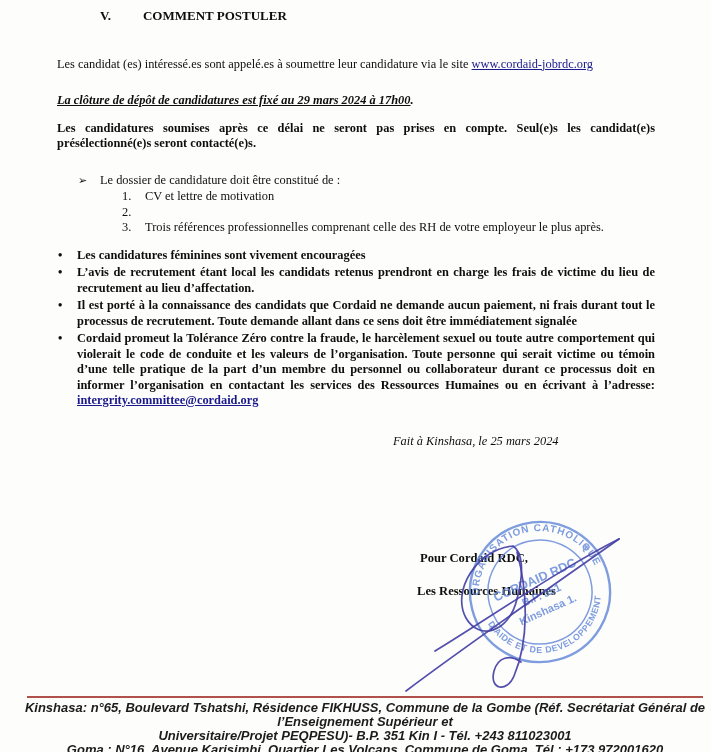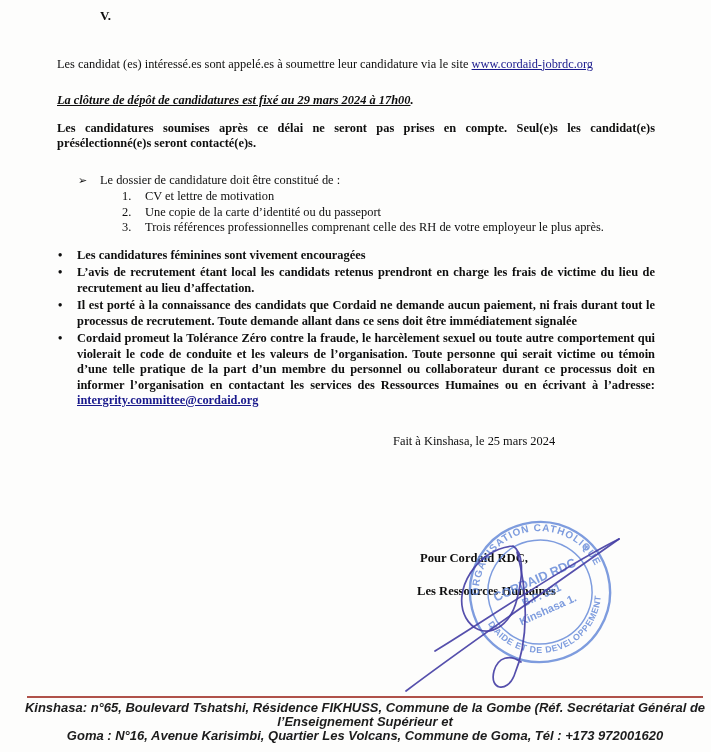--- a/index.html
+++ b/index.html
@@ -19,41 +19,42 @@
   .arrow{width:22px;font-family:"DejaVu Sans",sans-serif;font-size:11px;flex:0 0 auto;}
   .num-list{margin:1px 0 0 65px;padding:0;}
   .num-item{display:flex;}
   .num-item .num{width:23px;flex:0 0 auto;}
   .nb-label{margin:19px 0 0 5px;}
   .nb-list{margin:12px 0 0 1px;padding:0;}
   .nb-item{display:flex;font-weight:bold;margin-top:2px;}
   .nb-item .dot{width:19px;flex:0 0 auto;}
   .nb-item .txt{text-align:justify;flex:1 1 auto;}
   .nb-item a.doclink{font-weight:bold;}
-  .dateline{margin:25px 0 0 336px;}
+  .dateline{margin:25px 0 0 336px;font-style:italic;}
   .sign-block{position:absolute;left:417px;top:551px;font-weight:bold;font-size:12.6px;}
   .sign-block .l1{padding-left:3px;}
   .sign-block .l2{margin-top:17px;}
   .overlay{position:absolute;left:0;top:0;pointer-events:none;}
   .stamp-ink{opacity:.78;}
   .stamp-ink text{fill:var(--stamp,#5b82d6);font-family:"Liberation Sans",sans-serif;font-weight:bold;}
   .stamp-ink circle{stroke:var(--stamp,#5b82d6);fill:none;}
   .pen path{stroke:var(--pen,#4740a5);fill:none;stroke-width:1.7;stroke-linecap:round;opacity:.92;}
   .footer{position:absolute;left:0;right:0;top:696px;text-align:center;
     font-family:"Liberation Sans",sans-serif;font-style:italic;font-weight:bold;
     font-size:13px;line-height:14px;color:#1c1c1c;padding-left:19px;}
   .footer .rule{border-top:2px solid var(--rule,#b0524a);margin:0 8px 3px 8px;}
 </style>
 </head>
 <body>
 
 <div class="page">
 
   <div class="heading">
     <span>V.</span>
+    <span>COMMENT POSTULER</span>
   </div>
 
   <div class="content">
 
     <p class="intro"><span>Les candidat (es) intéressé.es sont appelé.es à soumettre leur candidature via le site </span><a class="doclink">www.cordaid-jobrdc.org</a></p>
 
     <p class="deadline"><span class="u">La clôture de dépôt de candidatures est fixé au 29 mars 2024 à 17h00</span><span>.</span></p>
 
     <p class="notice">Les candidatures soumises après ce délai ne seront pas prises en compte. Seul(e)s les candidat(e)s présélectionné(e)s seront contacté(e)s.</p>
 
@@ -62,21 +63,20 @@
       <span>Le dossier de candidature doit être constitué de :</span>
     </div>
 
     <div class="num-list">
       <div class="num-item">
         <span class="num">1.</span>
         <span>CV et lettre de motivation</span>
       </div>
       <div class="num-item">
         <span class="num">2.</span>
-        <span>Une copie de la carte d’identité ou du passeport</span>
       </div>
       <div class="num-item">
         <span class="num">3.</span>
         <span>Trois références professionnelles comprenant celle des RH de votre employeur le plus après.</span>
       </div>
     </div>
 
 
     <div class="nb-list">
       <div class="nb-item">
@@ -131,16 +131,17 @@
       <path d="M 406 691 C 460 650, 558 582, 619 539"></path>
       <path d="M 619 539 C 563 567, 486 620, 435 651"></path>
       <path d="M 513 546 C 477 549, 451 591, 466 618 C 479 641, 509 633, 517 599 C 524 573, 523 552, 513 546"></path>
       <path d="M 517 552 C 528 592, 529 641, 514 676 C 507 693, 489 690, 494 671 C 498 657, 510 654, 521 662"></path>
     </g>
   </svg>
 
   <div class="footer">
     <div class="rule"></div>
     <div>Kinshasa: n°65, Boulevard Tshatshi, Résidence FIKHUSS, Commune de la Gombe (Réf. Secrétariat Général de l’Enseignement Supérieur et</div>
+    <div>Universitaire/Projet PEQPESU)-  B.P. 351  Kin I - Tél. +243 811023001</div>
     <div>Goma : N°16, Avenue Karisimbi, Quartier Les Volcans, Commune de Goma, Tél : +173 972001620</div>
   </div>
 
 </div>
 
 </body></html>

